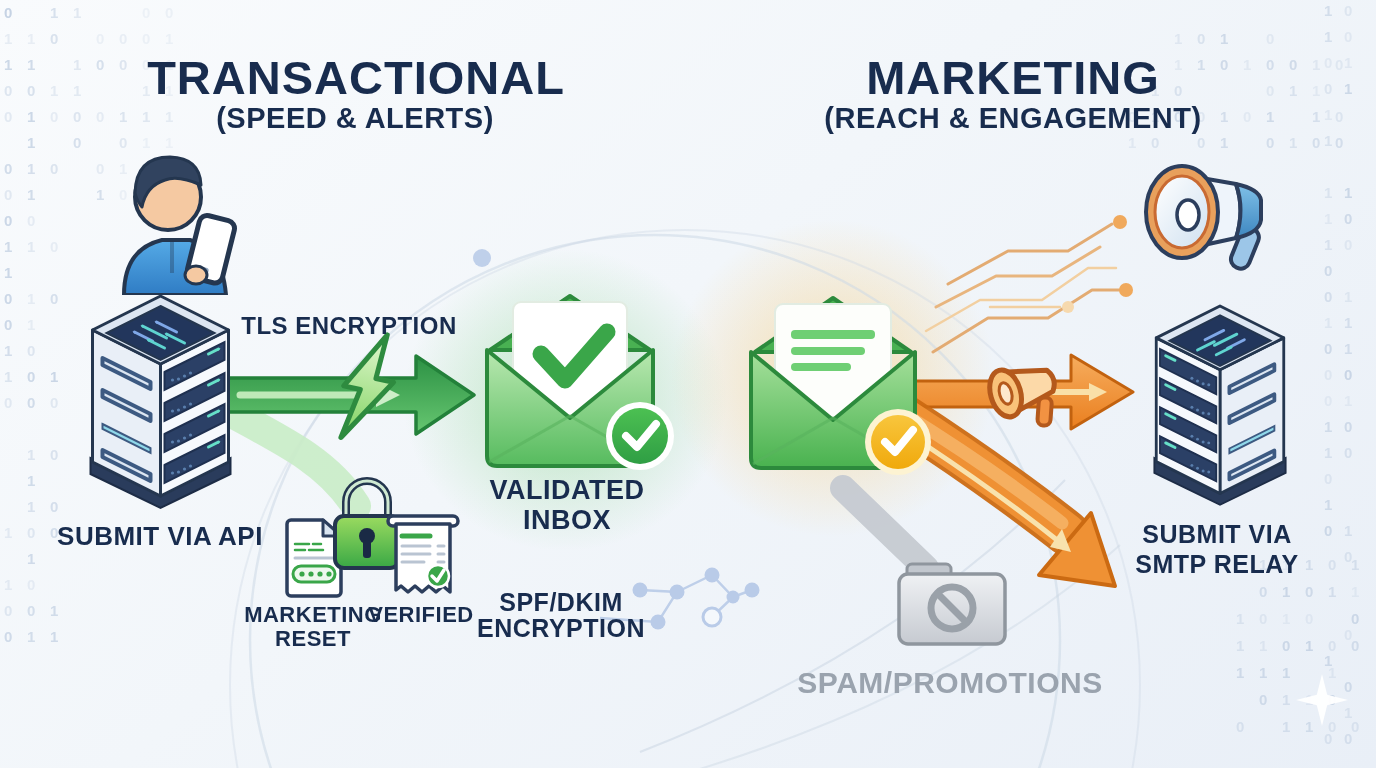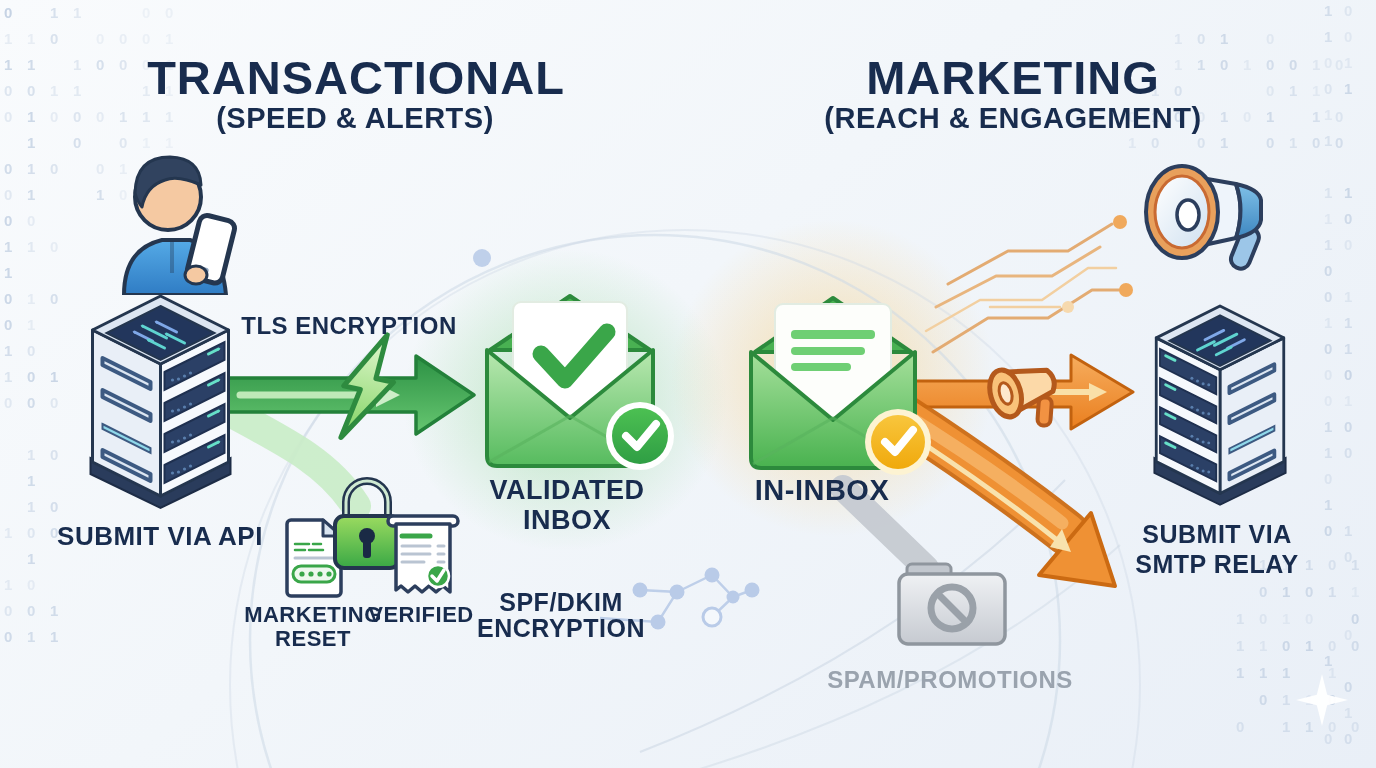--- a/index.html
+++ b/index.html
@@ -16,21 +16,21 @@
     background:radial-gradient(closest-side,rgba(110,205,115,.42),rgba(110,205,115,0) 72%);}
   .glow-gold{left:608px;top:158px;width:450px;height:440px;
     background:radial-gradient(closest-side,rgba(250,195,90,.48),rgba(250,195,90,0) 72%);}
   .label{position:absolute;transform:translateX(-50%);white-space:nowrap;
     color:#182c4e;font-weight:700;letter-spacing:.5px;text-align:center;}
   .h-title{font-size:47px;font-weight:800;letter-spacing:1px;}
   .h-sub{font-size:29px;font-weight:800;}
   .lbl-lg{font-size:27px;}
   .lbl-md{font-size:25px;}
   .lbl-sm{font-size:22px;}
-  .lbl-gray{color:#9aa3ae;font-size:24px;}
+  .lbl-gray{color:#9aa3ae;font-size:30px;}
   .sparkle{position:absolute;left:1296px;top:674px;width:52px;height:52px;background:#ffffff;
     clip-path:polygon(50% 0,60% 40%,100% 50%,60% 60%,50% 100%,40% 60%,0 50%,40% 40%);
     filter:blur(1px);opacity:.95;}
 </style>
 </head>
 <body>
 
 <div class="stage">
 
   <div id="binary-layer">
@@ -597,19 +597,18 @@
   <div class="label lbl-lg" style="left:567px;top:475px">VALIDATED</div>
   <div class="label lbl-lg" style="left:567px;top:505px">INBOX</div>
 
   <div class="label lbl-md" style="left:561px;top:588px">SPF/DKIM</div>
   <div class="label lbl-md" style="left:561px;top:614px">ENCRYPTION</div>
 
   <div class="label lbl-sm" style="left:313px;top:602px">MARKETING</div>
   <div class="label lbl-sm" style="left:313px;top:626px">RESET</div>
   <div class="label lbl-sm" style="left:421px;top:602px">VERIFIED</div>
 
-  <div class="label" style="left:822px;top:474px;font-size:29px">IN-INBOX</div>
 
   <div class="label lbl-md" style="left:1217px;top:550px">SMTP RELAY</div>
   <div class="label lbl-md" style="left:1217px;top:520px">SUBMIT VIA</div>
 
   <div class="label lbl-gray" style="left:950px;top:666px">SPAM/PROMOTIONS</div>
 </div>
 
 </body></html>

